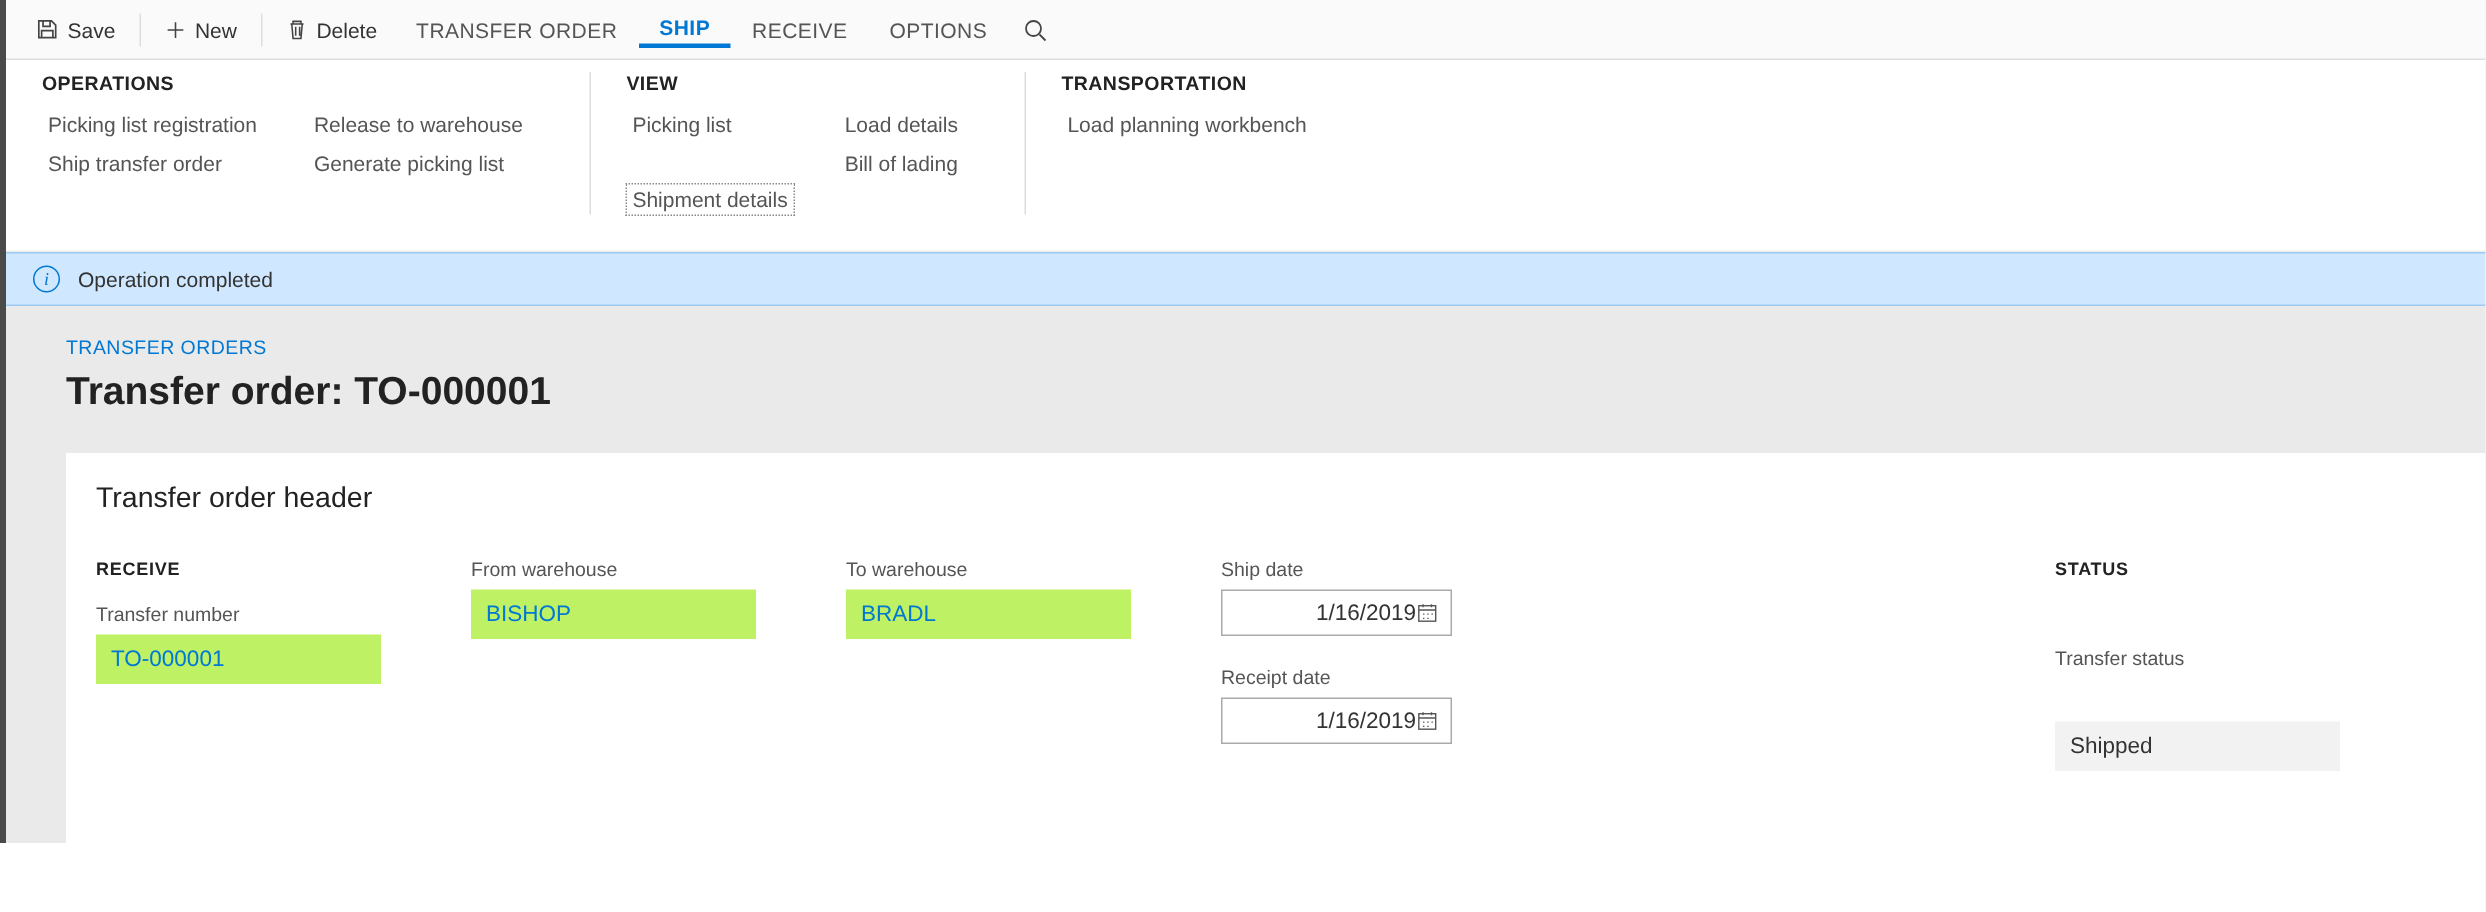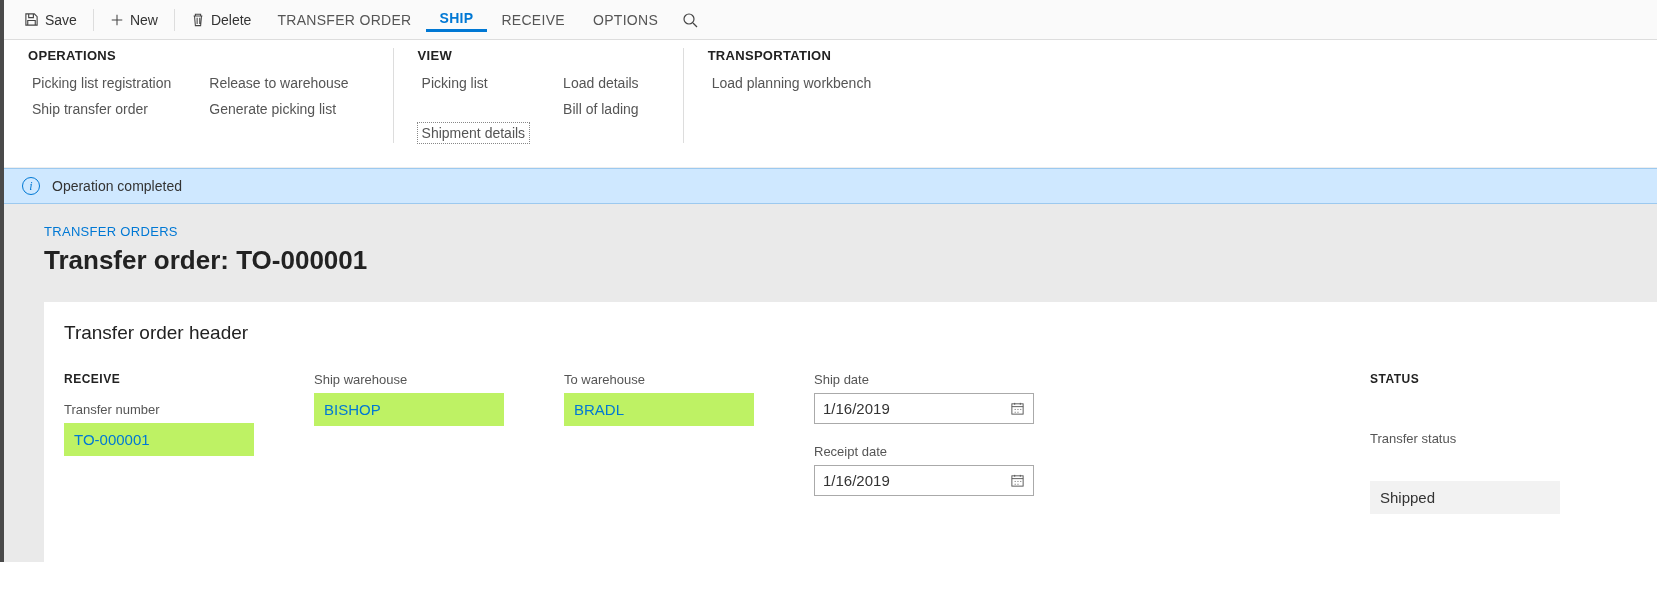--- a/index.html
+++ b/index.html
@@ -104,22 +104,22 @@
   .field-label { font-size:13px; color:#555; margin-bottom:6px; }
   .ro-link {
     background:#bef264; padding:8px 10px; color:#0078d4;
     font-size:15px; width:190px;
   }
   .ro-text {
     background:#f2f2f2; padding:8px 10px; color:#333;
     font-size:15px; width:190px;
   }
   .date-input {
-    display:flex; align-items:center; justify-content:space-between;
-    border:1px solid #aaa; padding:6px 8px; width:220px; font-size:15px;
+    display:flex; align-items:center; justify-content:flex-end;
+    border:1px solid #aaa; padding:6px 8px; width:154px; font-size:15px;
     color:#333; background:#fff;
   }
   .date-input .cal { color:#555; display:flex; }
   .stack .field-block + .field-block { margin-top:20px; }
   svg { display:block; }
 </style>
 </head>
 <body>
 
 <div class="toolbar">
@@ -214,21 +214,21 @@
 
     <div class="field-row">
 
       <div class="field-block">
         <div class="section-label">RECEIVE</div>
         <div class="field-label">Transfer number</div>
         <div class="ro-link">TO-000001</div>
       </div>
 
       <div class="field-block">
-        <div class="field-label">Ship warehouse</div>
+        <div class="field-label">From warehouse</div>
         <div class="ro-link">BISHOP</div>
       </div>
 
       <div class="field-block">
         <div class="field-label">To warehouse</div>
         <div class="ro-link">BRADL</div>
       </div>
 
       <div class="stack">
         <div class="field-block">

